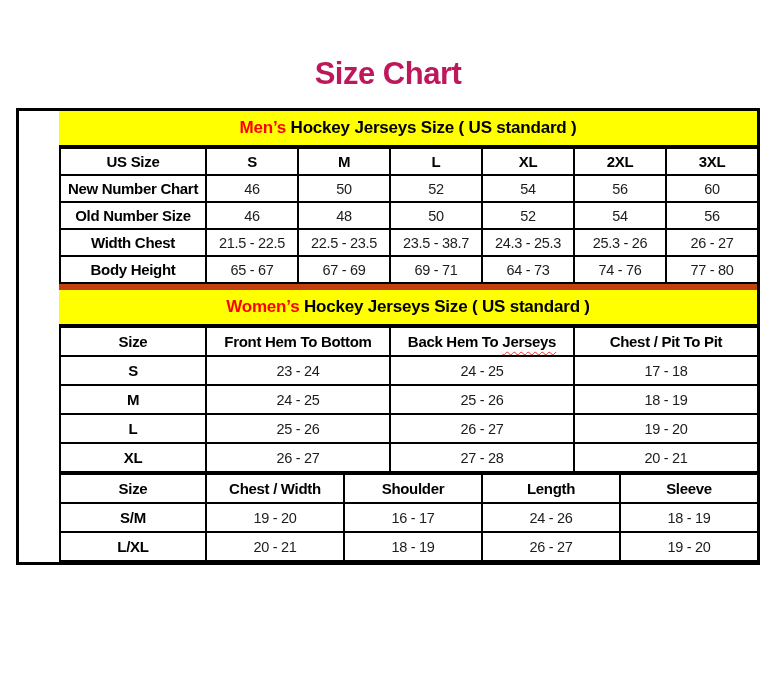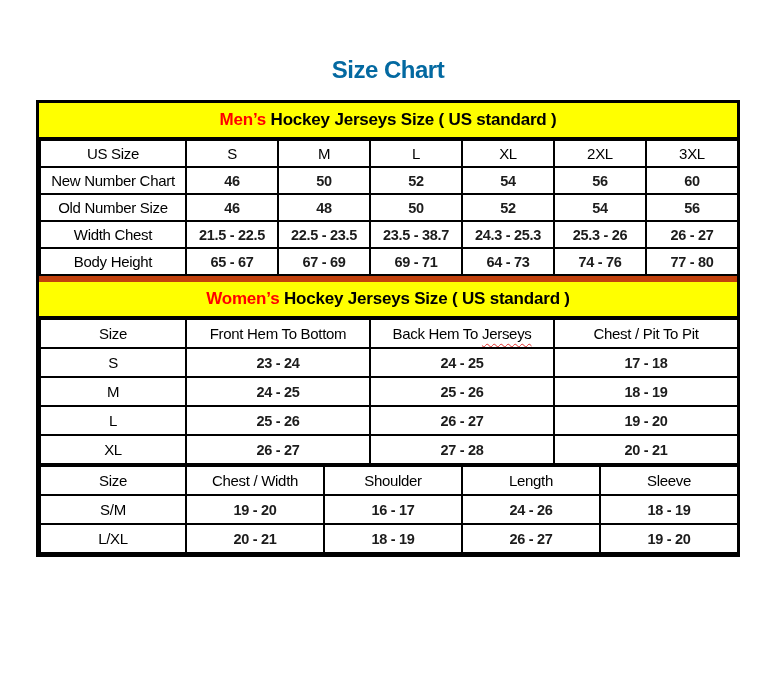--- a/index.html
+++ b/index.html
@@ -7,29 +7,30 @@
     padding: 0;
     width: 776px;
     height: 692px;
     background: #ffffff;
     overflow: hidden;
     font-family: "Liberation Sans", sans-serif;
   }
   .page-title {
     margin: 56px 0 16px 0;
     text-align: center;
-    font-size: 24px;
+    font-size: 31px;
     font-weight: 700;
     letter-spacing: -0.5px;
-    color: #0369a1;
+    color: #be185d;
   }
   .chart-block {
     width: 698px;
     margin: 0 auto;
     border: 3px solid #000;
+    padding-left: 40px;
   }
   .band {
     background: #ffff00;
     height: 34px;
     line-height: 34px;
     text-align: center;
     font-size: 17px;
     font-weight: 700;
     letter-spacing: -0.2px;
     color: #000;
@@ -46,27 +47,27 @@
   table.size-table th, table.size-table td {
     border: 2px solid #000;
     text-align: center;
     vertical-align: middle;
     padding: 0 2px;
     white-space: nowrap;
     overflow: hidden;
   }
   table.size-table th {
     font-size: 15px;
-    font-weight: 400;
+    font-weight: 700;
     letter-spacing: -0.3px;
     color: #000;
   }
   table.size-table td {
     font-size: 14.5px;
-    font-weight: 700;
+    font-weight: 400;
     letter-spacing: -0.3px;
     color: #1c1c1c;
     border-radius: 6px;
   }
   .mens th, .mens td { height: 25px; }
   .womens th, .womens td { height: 27px; }
   .youth th, .youth td { height: 27px; }
   col.c-label { width: 146px; }
   col.c-val-mens { width: 92px; }
   col.c-val-womens { width: 184px; }

